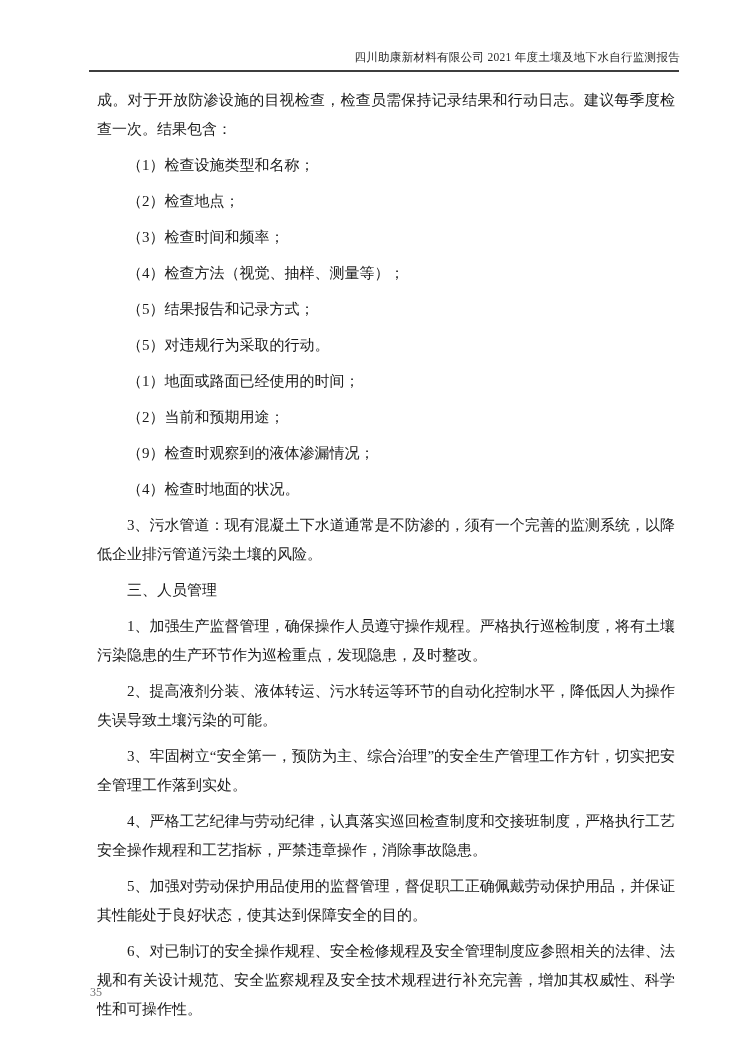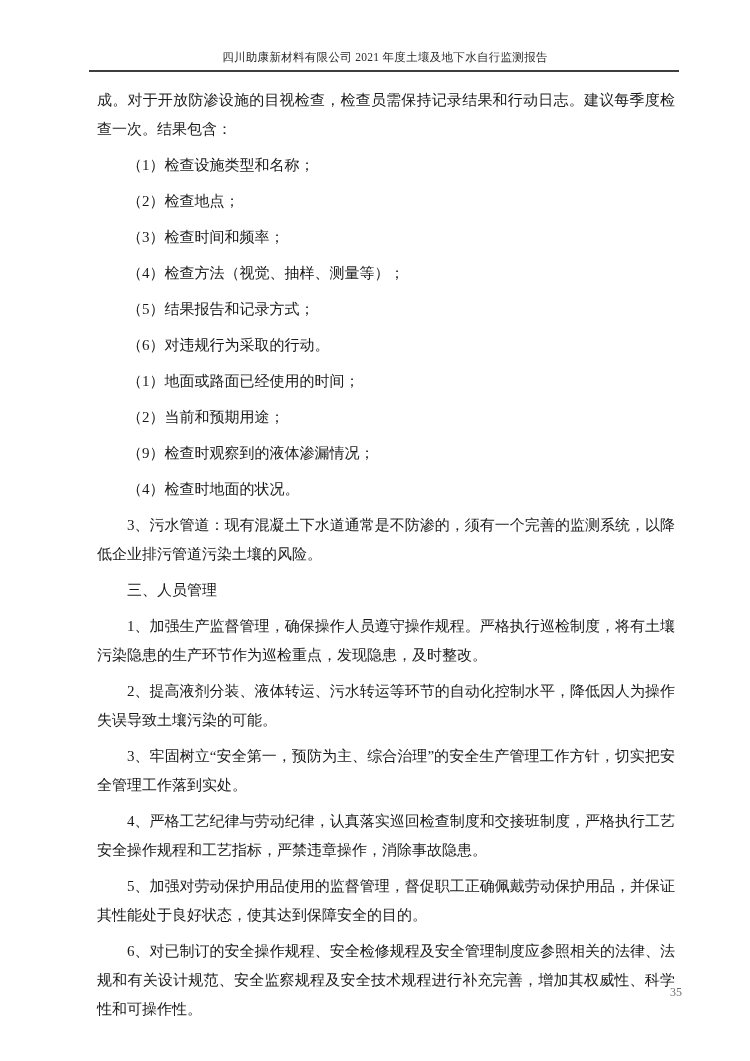--- a/index.html
+++ b/index.html
@@ -9,21 +9,21 @@
     height: 1061px;
     background: #ffffff;
     overflow: hidden;
     font-family: "Liberation Serif", "DejaVu Serif", serif;
   }
   .header-title {
     position: absolute;
     top: 50px;
     left: 90px;
     width: 590px;
-    text-align: center;
+    text-align: right;
     font-size: 11.5px;
     line-height: 1.3;
     color: #2a2a2a;
     letter-spacing: 0.3px;
     white-space: nowrap;
   }
   .header-rule {
     position: absolute;
     top: 70px;
     left: 89px;
@@ -44,42 +44,42 @@
   .doc-body p { margin: 7px; padding: 0; }
   .para.continuation { text-indent: 0; }
   .para.numbered    { text-indent: 2em; }
   .para.list-item   { text-indent: 2em; }
   .para.heading     { text-indent: 2em; }
   .page-number {
     position: absolute;
     top: 985px;
     left: 90px;
     width: 592px;
-    text-align: right;
+    text-align: left;
     font-size: 12px;
     color: #6e6e6e;
   }
 </style>
 </head>
 <body>
 
 <div class="page">
 
   <div class="header-title">四川助康新材料有限公司 2021 年度土壤及地下水自行监测报告</div>
 
   <div class="header-rule"></div>
 
   <div class="doc-body">
       <p class="para continuation">成。对于开放防渗设施的目视检查，检查员需保持记录结果和行动日志。建议每季度检查一次。结果包含：</p>
       <p class="para list-item">（1）检查设施类型和名称；</p>
       <p class="para list-item">（2）检查地点；</p>
       <p class="para list-item">（3）检查时间和频率；</p>
       <p class="para list-item">（4）检查方法（视觉、抽样、测量等）；</p>
       <p class="para list-item">（5）结果报告和记录方式；</p>
-      <p class="para list-item">（6）对违规行为采取的行动。</p>
+      <p class="para list-item">（5）对违规行为采取的行动。</p>
       <p class="para list-item">（1）地面或路面已经使用的时间；</p>
       <p class="para list-item">（2）当前和预期用途；</p>
       <p class="para list-item">（9）检查时观察到的液体渗漏情况；</p>
       <p class="para list-item">（4）检查时地面的状况。</p>
       <p class="para numbered">3、污水管道：现有混凝土下水道通常是不防渗的，须有一个完善的监测系统，以降低企业排污管道污染土壤的风险。</p>
       <p class="para heading">三、人员管理</p>
       <p class="para numbered">1、加强生产监督管理，确保操作人员遵守操作规程。严格执行巡检制度，将有土壤污染隐患的生产环节作为巡检重点，发现隐患，及时整改。</p>
       <p class="para numbered">2、提高液剂分装、液体转运、污水转运等环节的自动化控制水平，降低因人为操作失误导致土壤污染的可能。</p>
       <p class="para numbered">3、牢固树立“安全第一，预防为主、综合治理”的安全生产管理工作方针，切实把安全管理工作落到实处。</p>
       <p class="para numbered">4、严格工艺纪律与劳动纪律，认真落实巡回检查制度和交接班制度，严格执行工艺安全操作规程和工艺指标，严禁违章操作，消除事故隐患。</p>

